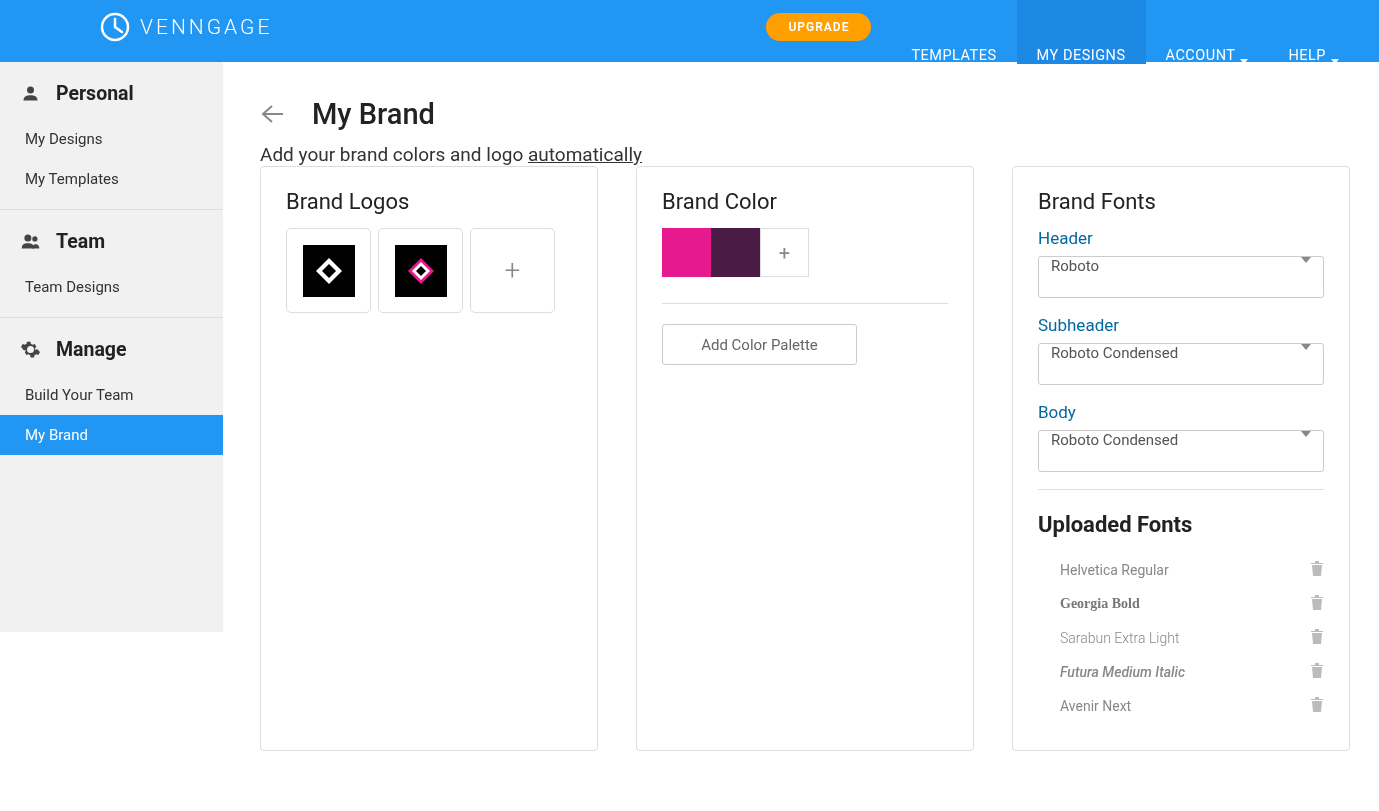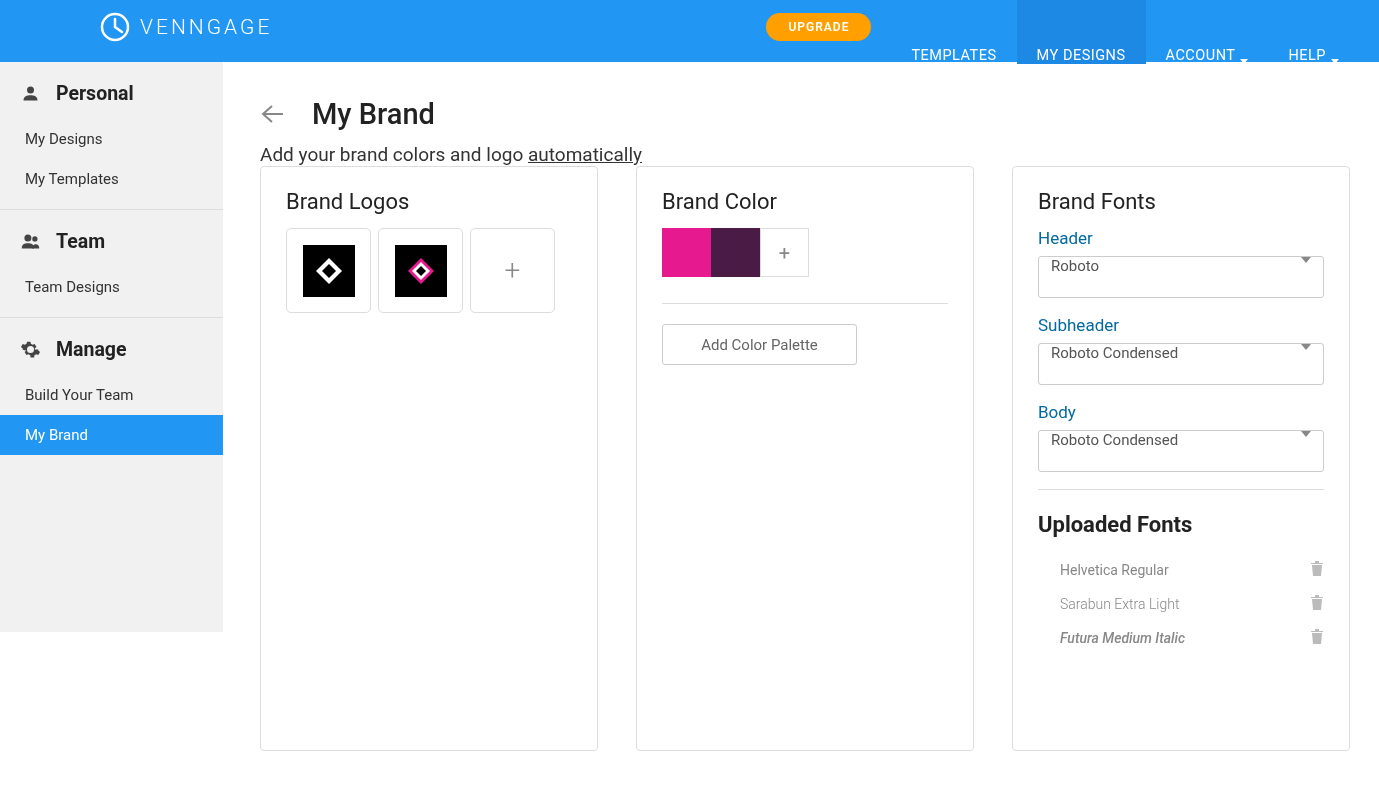--- a/index.html
+++ b/index.html
@@ -196,27 +196,39 @@
       <div class="fonts-divider"></div>
       <h2 class="uploaded-title">Uploaded Fonts</h2>
 
       <div class="uploaded-row">
         <span>Helvetica Regular</span>
         <span class="trash"><svg width="14" height="16" viewBox="0 0 14 16" fill="#bbb">
               <path d="M1 3h12v1H1zM5 1h4v2H5zM2 5h10l-1 11H3z"></path>
             </svg></span>
       </div>
       <div class="uploaded-row">
+        <span class="font-georgia">Georgia Bold</span>
+        <span class="trash"><svg width="14" height="16" viewBox="0 0 14 16" fill="#bbb">
+              <path d="M1 3h12v1H1zM5 1h4v2H5zM2 5h10l-1 11H3z"></path>
+            </svg></span>
+      </div>
+      <div class="uploaded-row">
         <span style="font-weight:300">Sarabun Extra Light</span>
         <span class="trash"><svg width="14" height="16" viewBox="0 0 14 16" fill="#bbb">
               <path d="M1 3h12v1H1zM5 1h4v2H5zM2 5h10l-1 11H3z"></path>
             </svg></span>
       </div>
       <div class="uploaded-row">
         <span class="font-italic">Futura Medium Italic</span>
         <span class="trash"><svg width="14" height="16" viewBox="0 0 14 16" fill="#bbb">
               <path d="M1 3h12v1H1zM5 1h4v2H5zM2 5h10l-1 11H3z"></path>
             </svg></span>
       </div>
+      <div class="uploaded-row">
+        <span>Avenir Next</span>
+        <span class="trash"><svg width="14" height="16" viewBox="0 0 14 16" fill="#bbb">
+              <path d="M1 3h12v1H1zM5 1h4v2H5zM2 5h10l-1 11H3z"></path>
+            </svg></span>
+      </div>
     </div>
 
   </div>
 </div>
 
 </body></html>

